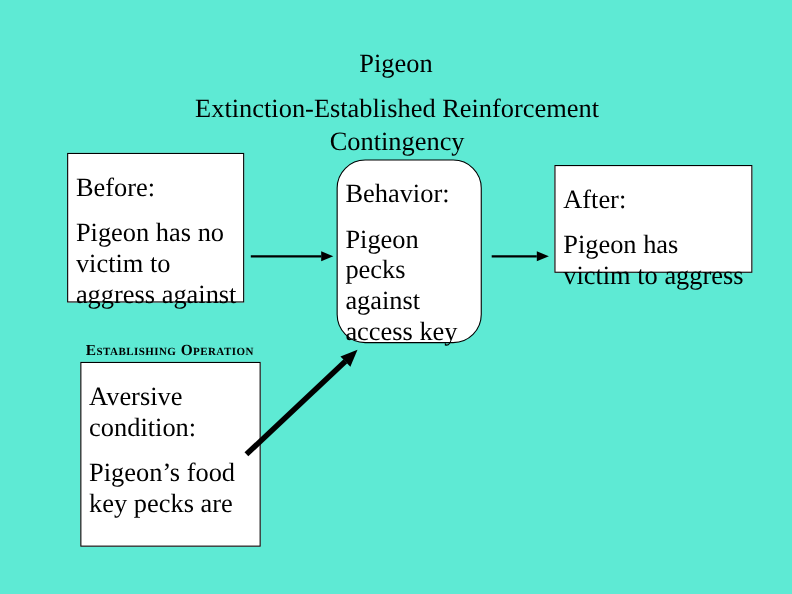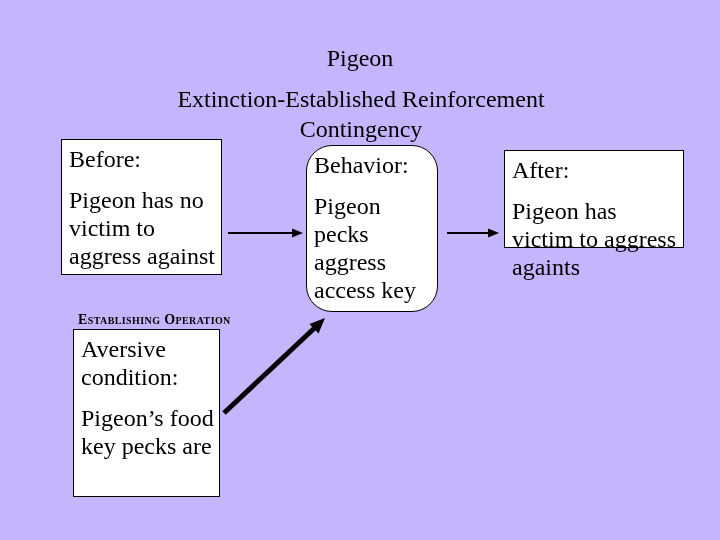--- a/index.html
+++ b/index.html
@@ -4,21 +4,21 @@
 <style>
   html, body {
     margin: 0;
     padding: 0;
     background: #ffffff;
   }
   .slide {
     position: relative;
     width: 720px;
     height: 540px;
-    background: #c4b5fd;
+    background: #5eead4;
     font-family: "Liberation Serif", "DejaVu Serif", serif;
     color: #000000;
     overflow: hidden;
   }
   .slide-title {
     position: absolute;
     top: 44px;
     left: 0;
     width: 720px;
     text-align: center;
@@ -34,21 +34,21 @@
     text-align: center;
     font-size: 24px;
     line-height: 30px;
   }
   .slide-subtitle .ln { white-space: nowrap; }
   .box {
     position: absolute;
     border: 1.5px solid #000000;
     background: #ffffff;
     box-sizing: border-box;
-    padding: 5px 7px;
+    padding: 17px 7px;
     font-size: 24px;
     line-height: 28px;
   }
   .box .ln { white-space: nowrap; }
   .para { margin-top: 13px; }
   .eo-label {
     position: absolute;
     left: 78px;
     top: 313px;
     font-size: 14px;
@@ -79,37 +79,36 @@
       <div class="ln">victim to</div>
       <div class="ln">aggress against</div>
     </div>
   </div>
 
   <div class="box" style="left:306px; top:145px; width:132px; height:167px;border-radius:26px;">
     <div class="ln">Behavior:</div>
     <div class="para">
       <div class="ln">Pigeon</div>
       <div class="ln">pecks</div>
-      <div class="ln">aggress</div>
+      <div class="ln">against</div>
       <div class="ln">access key</div>
     </div>
   </div>
 
   <div class="box" style="left:504px; top:150px; width:180px; height:98px;">
     <div class="ln">After:</div>
     <div class="para">
       <div class="ln">Pigeon has</div>
       <div class="ln">victim to aggress</div>
-      <div class="ln">againts</div>
     </div>
   </div>
 
   <div class="eo-label">Establishing Operation</div>
 
-  <div class="box" style="left:73px; top:329px; width:147px; height:168px;">
+  <div class="box" style="left:73px; top:329px; width:164px; height:168px;">
     <div class="ln">Aversive</div>
     <div class="ln">condition:</div>
     <div class="para">
       <div class="ln">Pigeon’s food</div>
       <div class="ln">key pecks are</div>
     </div>
   </div>
 
   <svg class="arrow-svg" style="left:226px; top:225px;" width="80" height="16" viewBox="0 0 80 16">
     <line x1="2" y1="8" x2="66" y2="8" stroke="#000000" stroke-width="2"></line>

